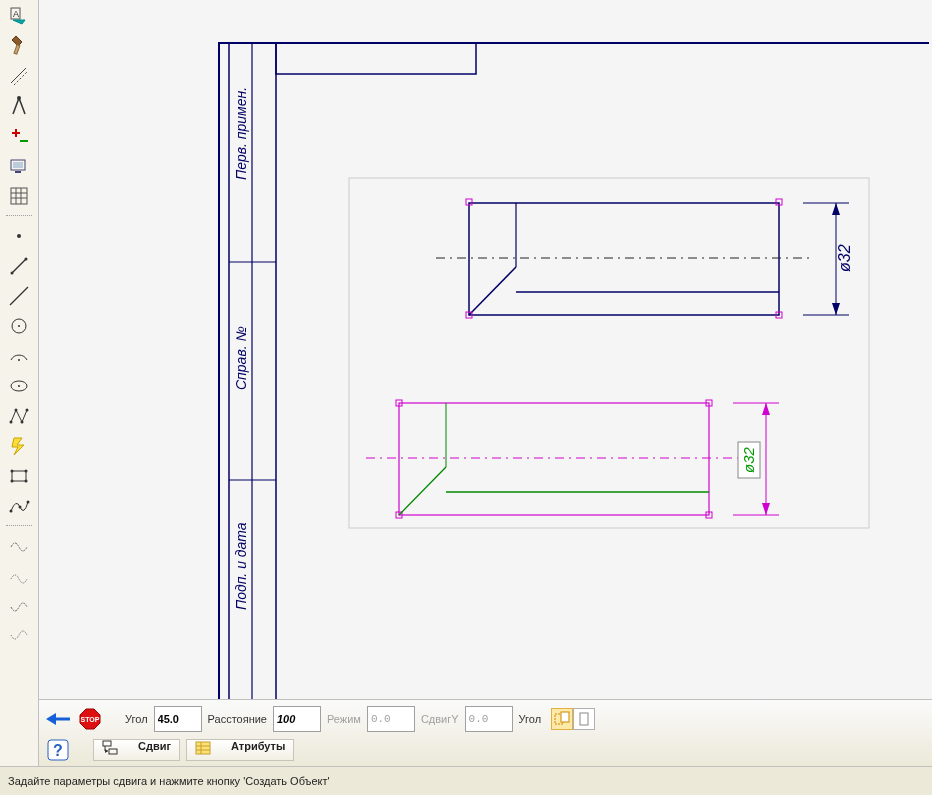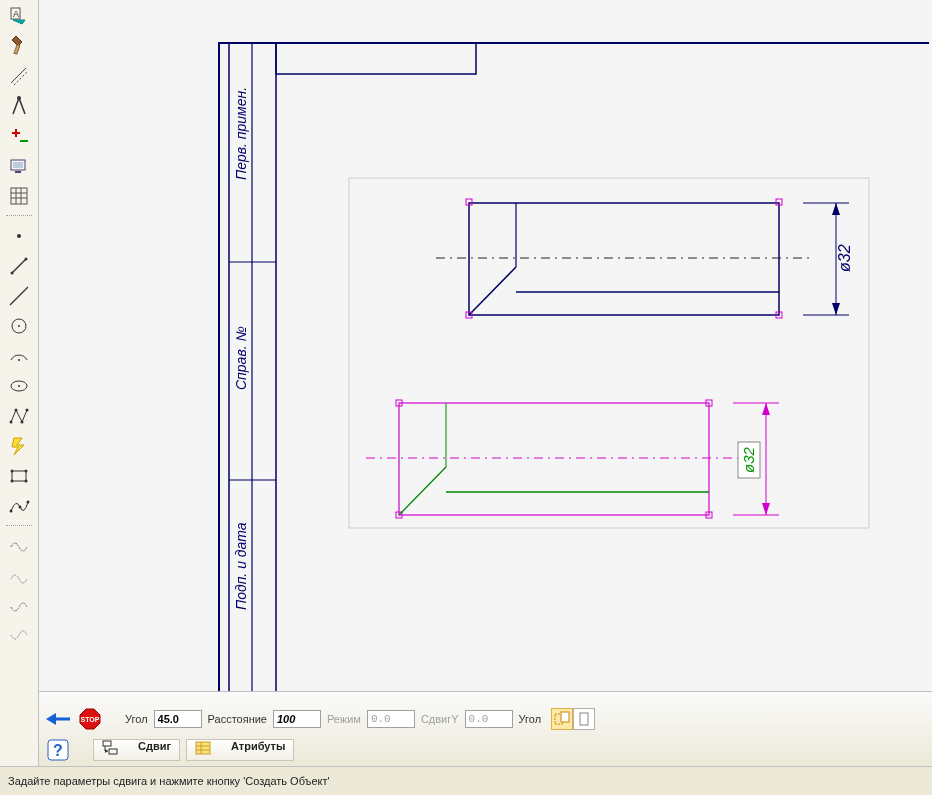--- a/index.html
+++ b/index.html
@@ -56,40 +56,40 @@
   left: 150px;
   top: 0;
   width: 740px;
   height: 720px;
 }
 .panel-wrap {
   grid-column: 2;
   grid-row: 2;
   background: linear-gradient(#fafafa,#ece9d8);
   border-top: 1px solid #c0c0c0;
-  padding: 12px 6px 2px 6px;
+  padding: 4px 6px 2px 6px;
 }
 .panel-row {
   display: flex;
   align-items: center;
   gap: 6px;
   height: 30px;
 }
 .panel-row2 { height: 28px; margin-top: 2px; }
 .img-btn {
   width: 26px; height: 26px;
   display: flex; align-items:center; justify-content:center;
   cursor: pointer;
 }
 .lbl { color: #333; }
 .lbl.disabled { color: #a0a0a0; }
 .inp {
   border: 1px solid #a0a0a0;
   background: #fff;
-  height: 18px;
+  height: 26px;
   padding: 1px 3px;
   font-size: 11px;
   width: 48px;
 }
 .inp.disabled { color:#a0a0a0;font-family:Liberation Mono, monospace; }
 .mode-group { display:flex; gap:0; margin-left:4px; }
 .mode-btn {
   width: 22px; height: 22px;
   border: 1px solid #b0b0b0;
   display:flex; align-items:center; justify-content:center;

